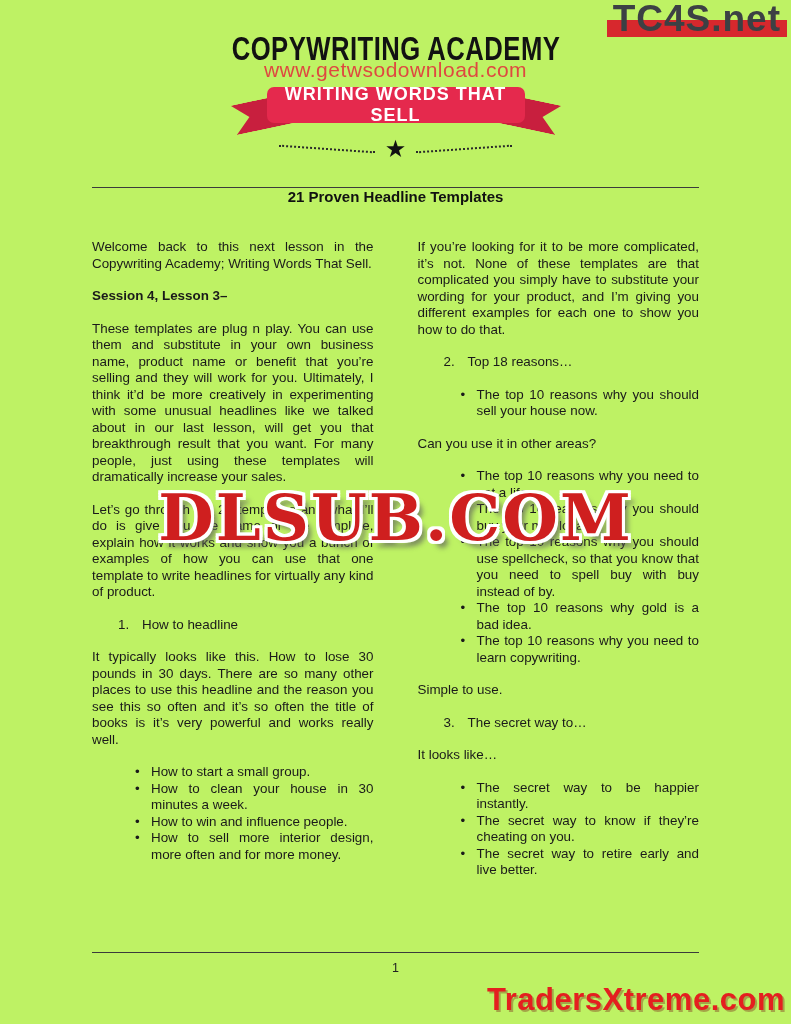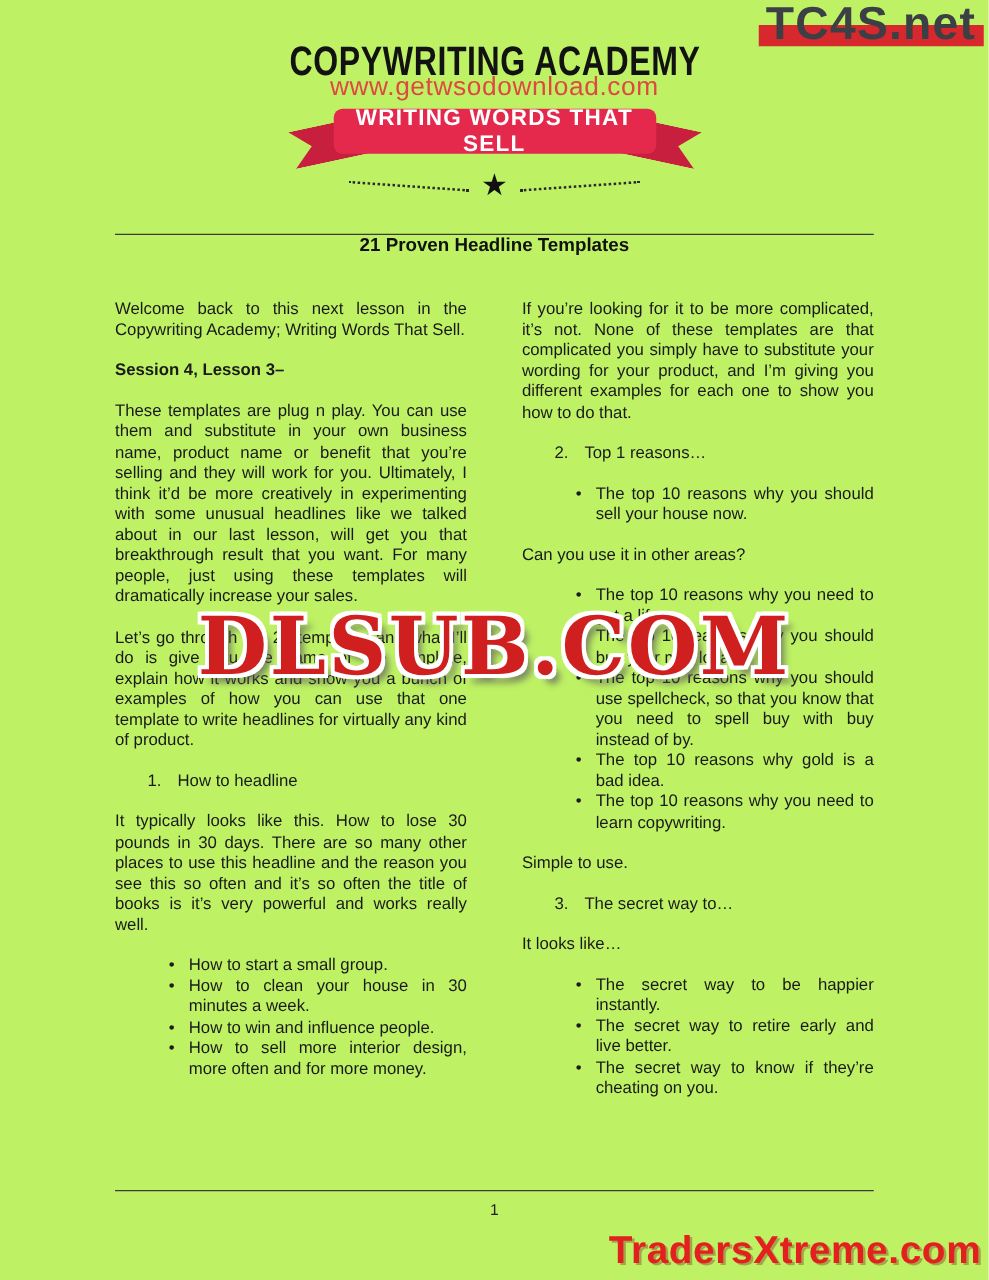--- a/index.html
+++ b/index.html
@@ -191,43 +191,43 @@
         <li>How to clean your house in 30 minutes a week.</li>
         <li>How to win and influence people.</li>
         <li>How to sell more interior design, more often and for more money.</li>
       </ul>
     </section>
 
     <section class="col">
       <p>If you’re looking for it to be more complicated, it’s not. None of these templates are that complicated you simply have to substitute your wording for your product, and I’m giving you different examples for each one to show you how to do that.</p>
       <div class="num-item">
         <span class="num">2.</span>
-        <span>Top 1 reasons…</span>
+        <span>Top 18 reasons…</span>
       </div>
       <ul class="bullets">
         <li>The top 10 reasons why you should sell your house now.</li>
       </ul>
       <p>Can you use it in other areas?</p>
       <ul class="bullets">
         <li>The top 10 reasons why you need to get a life.</li>
         <li>The top 10 reasons why you should buy your milk locally.</li>
         <li>The top 10 reasons why you should use spellcheck, so that you know that you need to spell buy with buy instead of by.</li>
         <li>The top 10 reasons why gold is a bad idea.</li>
         <li>The top 10 reasons why you need to learn copywriting.</li>
       </ul>
       <p>Simple to use.</p>
       <div class="num-item">
         <span class="num">3.</span>
         <span>The secret way to…</span>
       </div>
       <p>It looks like…</p>
       <ul class="bullets">
         <li>The secret way to be happier instantly.</li>
+        <li>The secret way to know if they’re cheating on you.</li>
         <li>The secret way to retire early and live better.</li>
-        <li>The secret way to know if they’re cheating on you.</li>
       </ul>
     </section>
 
   </main>
 
   <div class="center-watermark">DLSUB.COM</div>
 
   <div class="footer-rule"></div>
   <div class="page-num">1</div>
   <div class="traders">TradersXtreme.com</div>

